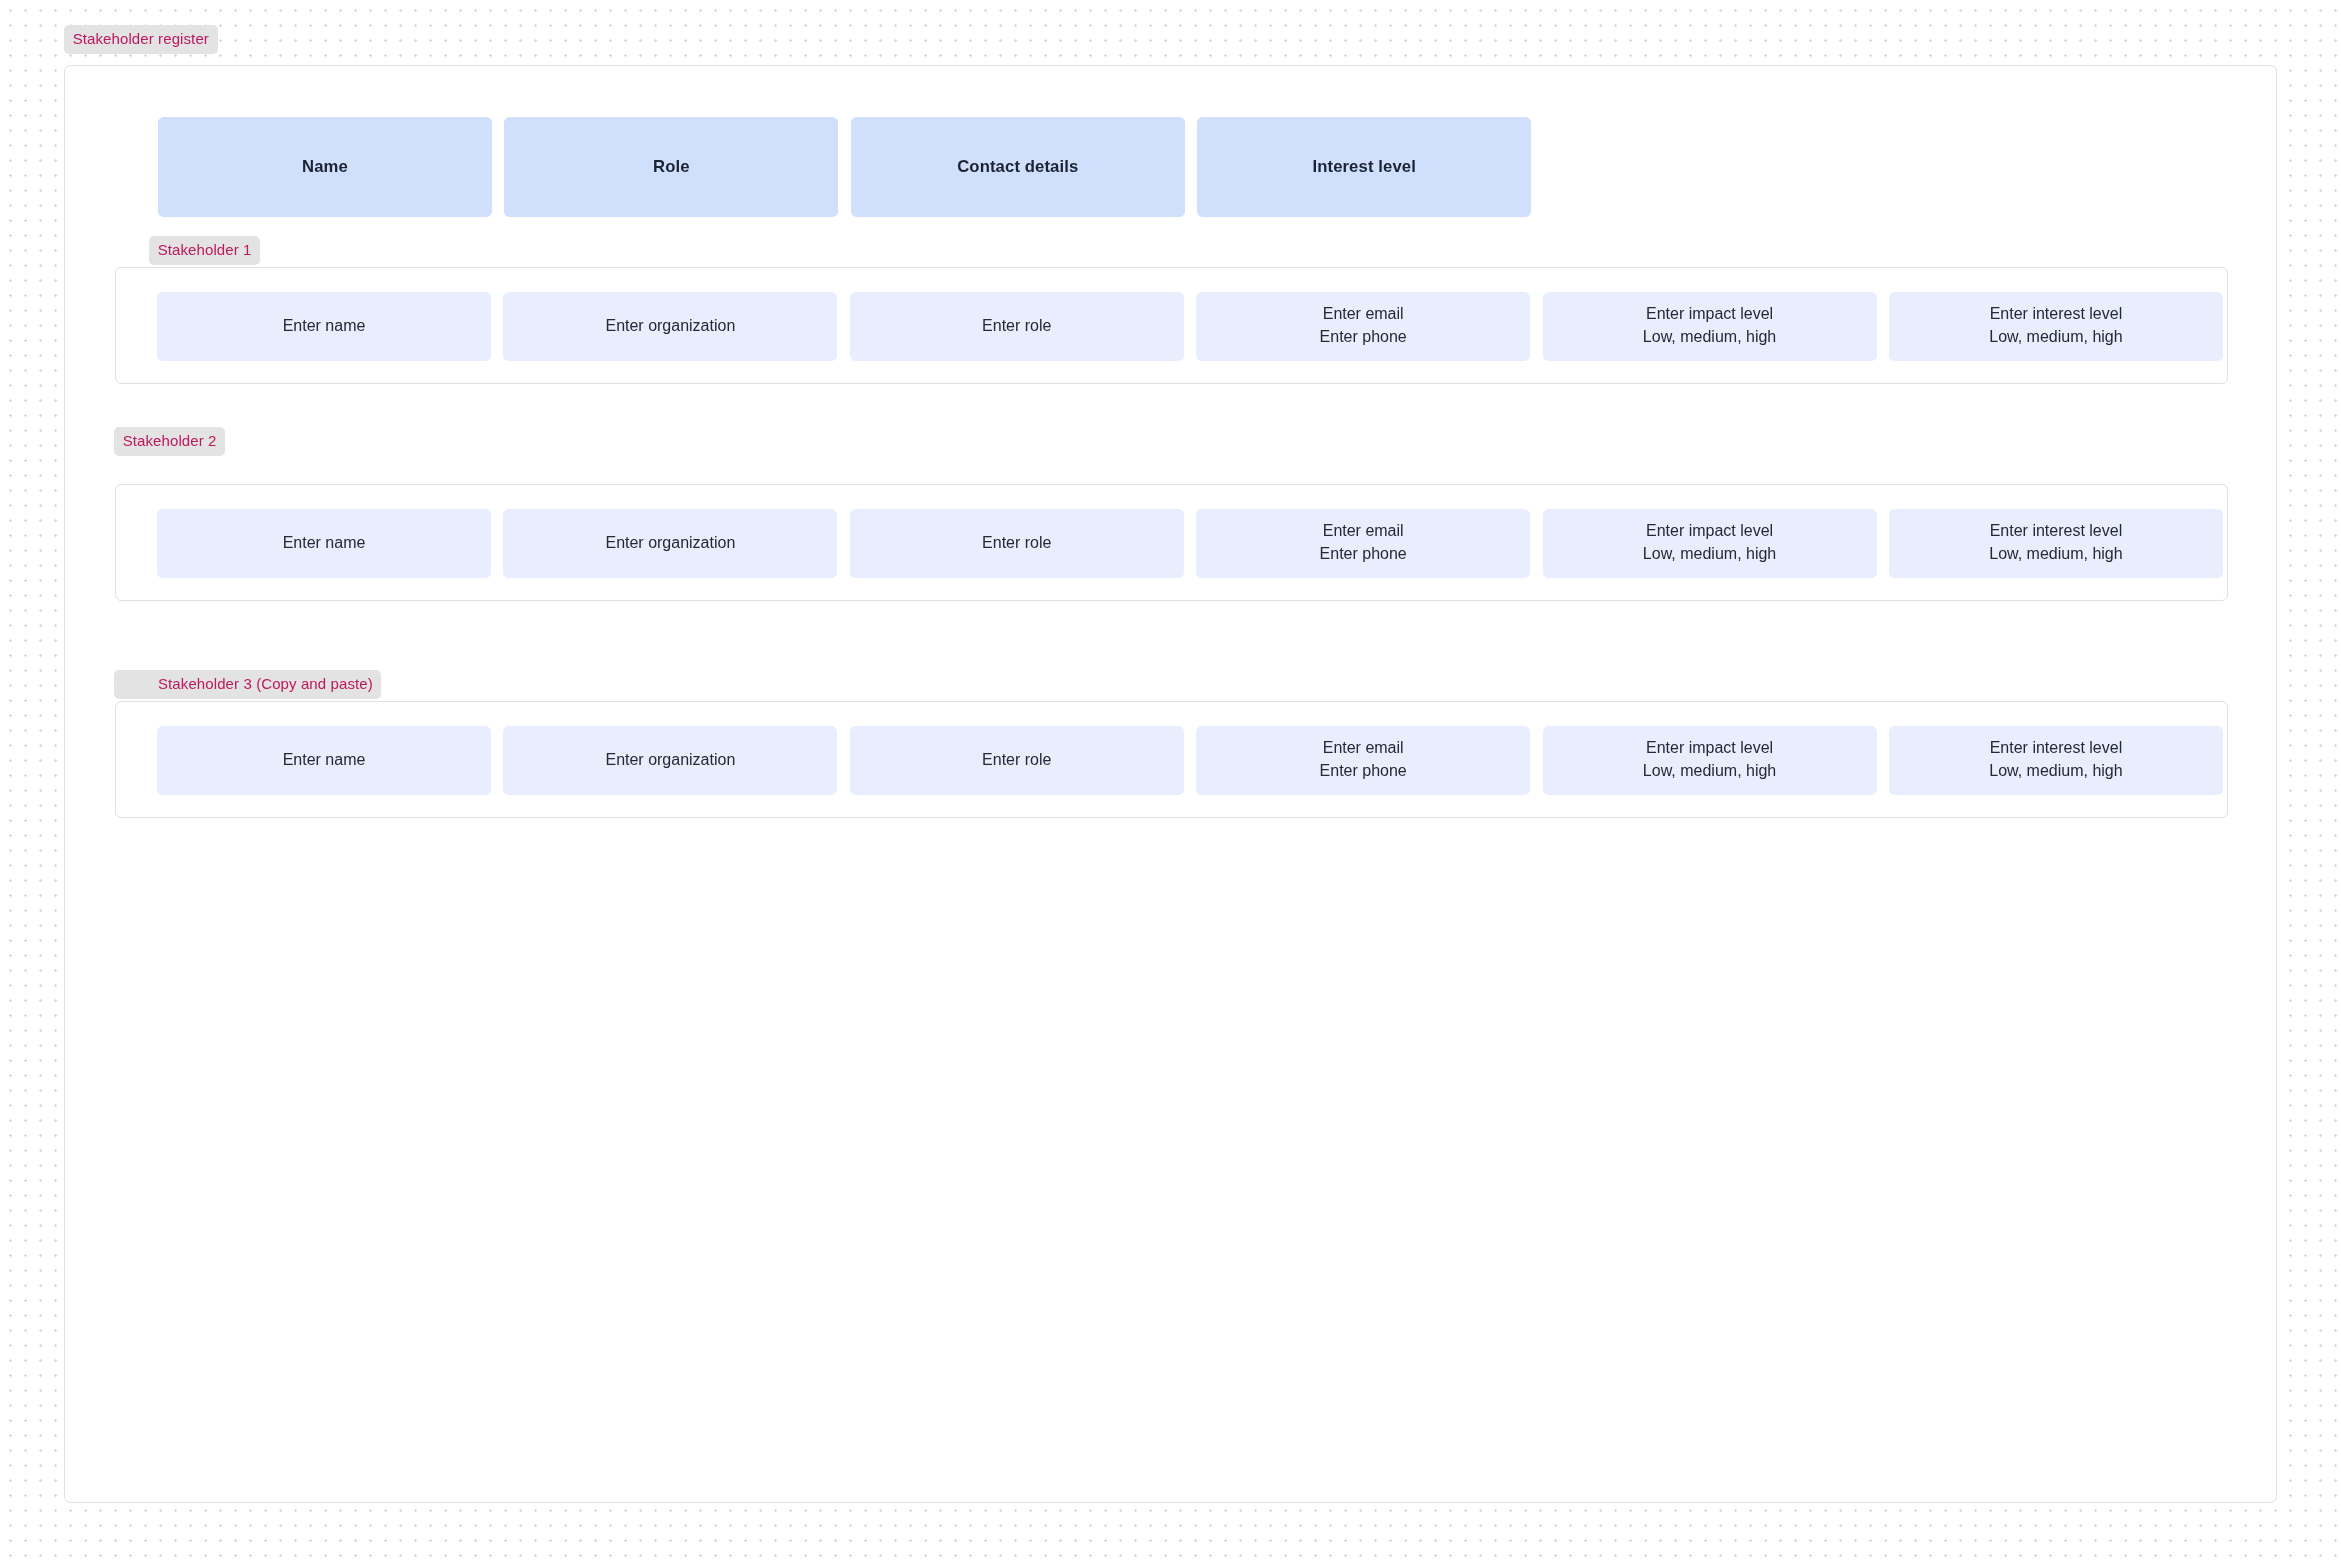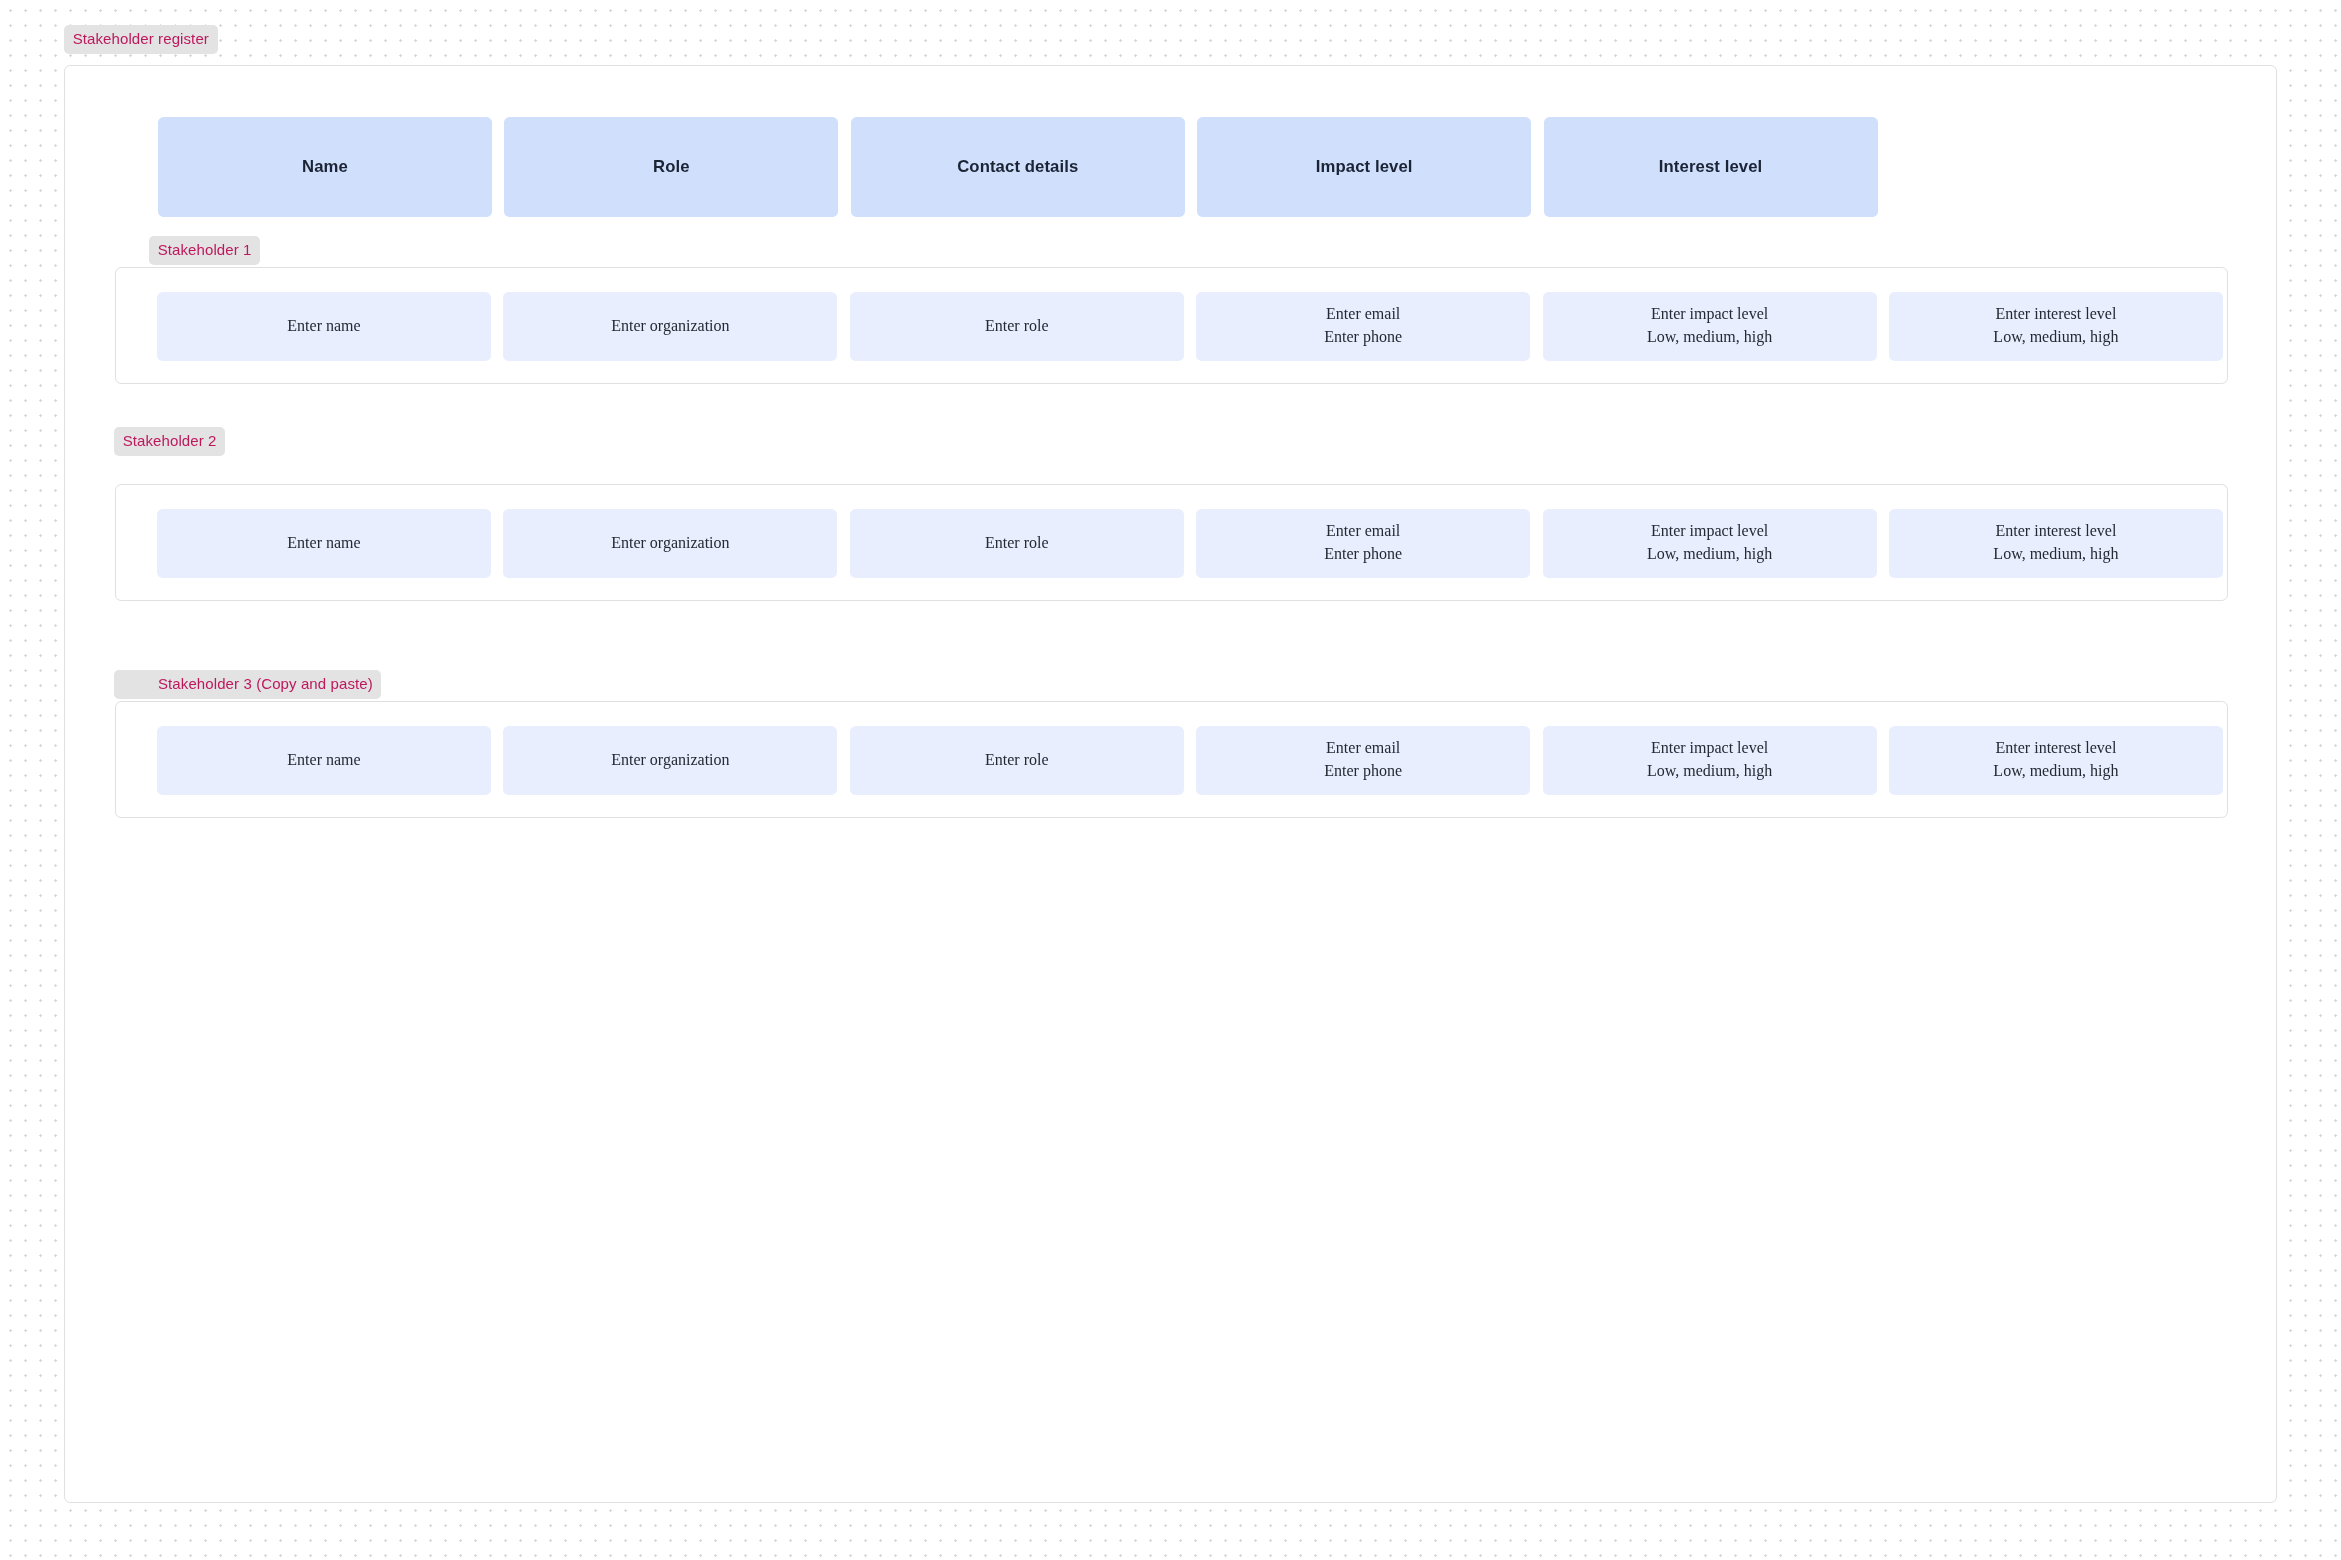--- a/index.html
+++ b/index.html
@@ -79,21 +79,20 @@
   
   .group-label { left: 114px; }
 
   .row-container {
     position: absolute;
     left: 115px;
     width: 2113px;
     background: #ffffff;
     border: 1.9px solid #dfe0e2;
     border-radius: 6.2px;
-    font-family: Liberation Serif, serif;
   }
   .row-cells {
     position: absolute;
     left: 41px;  
     top: 23.5px;
     display: flex;
     gap: 12.4px;
   }
   .data-cell {
     width: 334px;
@@ -117,21 +116,20 @@
 <div id="canvas">
 
   <div class="pill" id="board-title-pill" style="left:64px; top:25px;">Stakeholder register</div>
 
   <div id="register-container">
 
     <div id="header-row">
         <div class="head-cell">Name</div>
         <div class="head-cell">Role</div>
         <div class="head-cell">Contact details</div>
-        <div class="head-cell">Impact level</div>
         <div class="head-cell">Interest level</div>
       </div>
 
   </div>
 
 <div class="pill group-label" style="top: 236px; margin-left: 35px;">Stakeholder 1</div>
     <div class="row-container" style="top: 267px; height: 117px;">
       <div class="row-cells">
         <div class="data-cell">
           <span class="line">Enter name</span>

